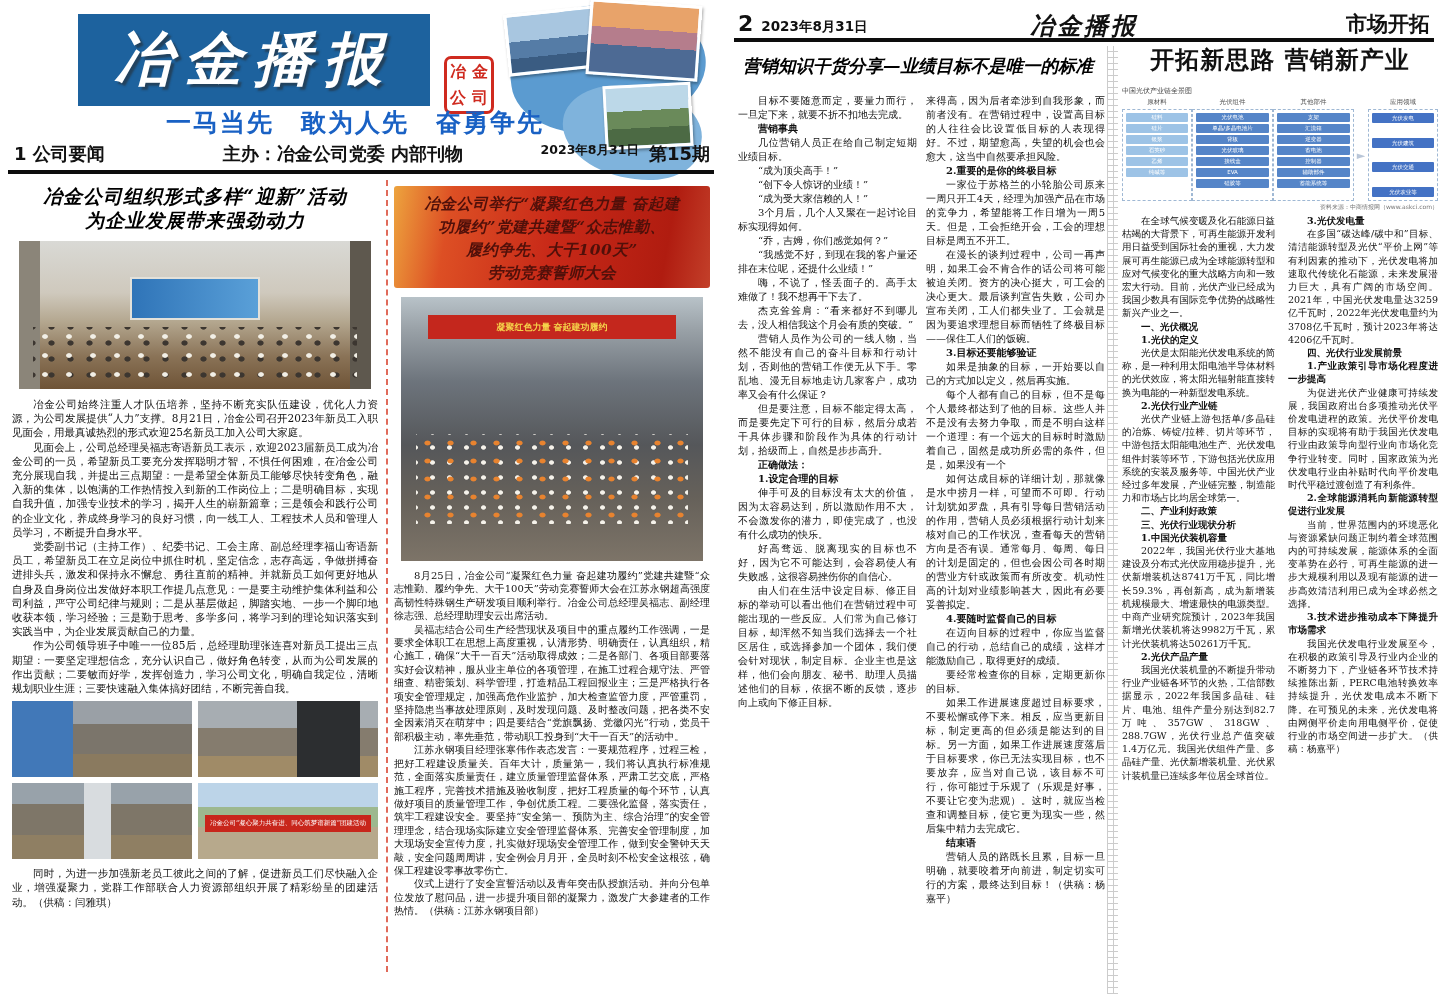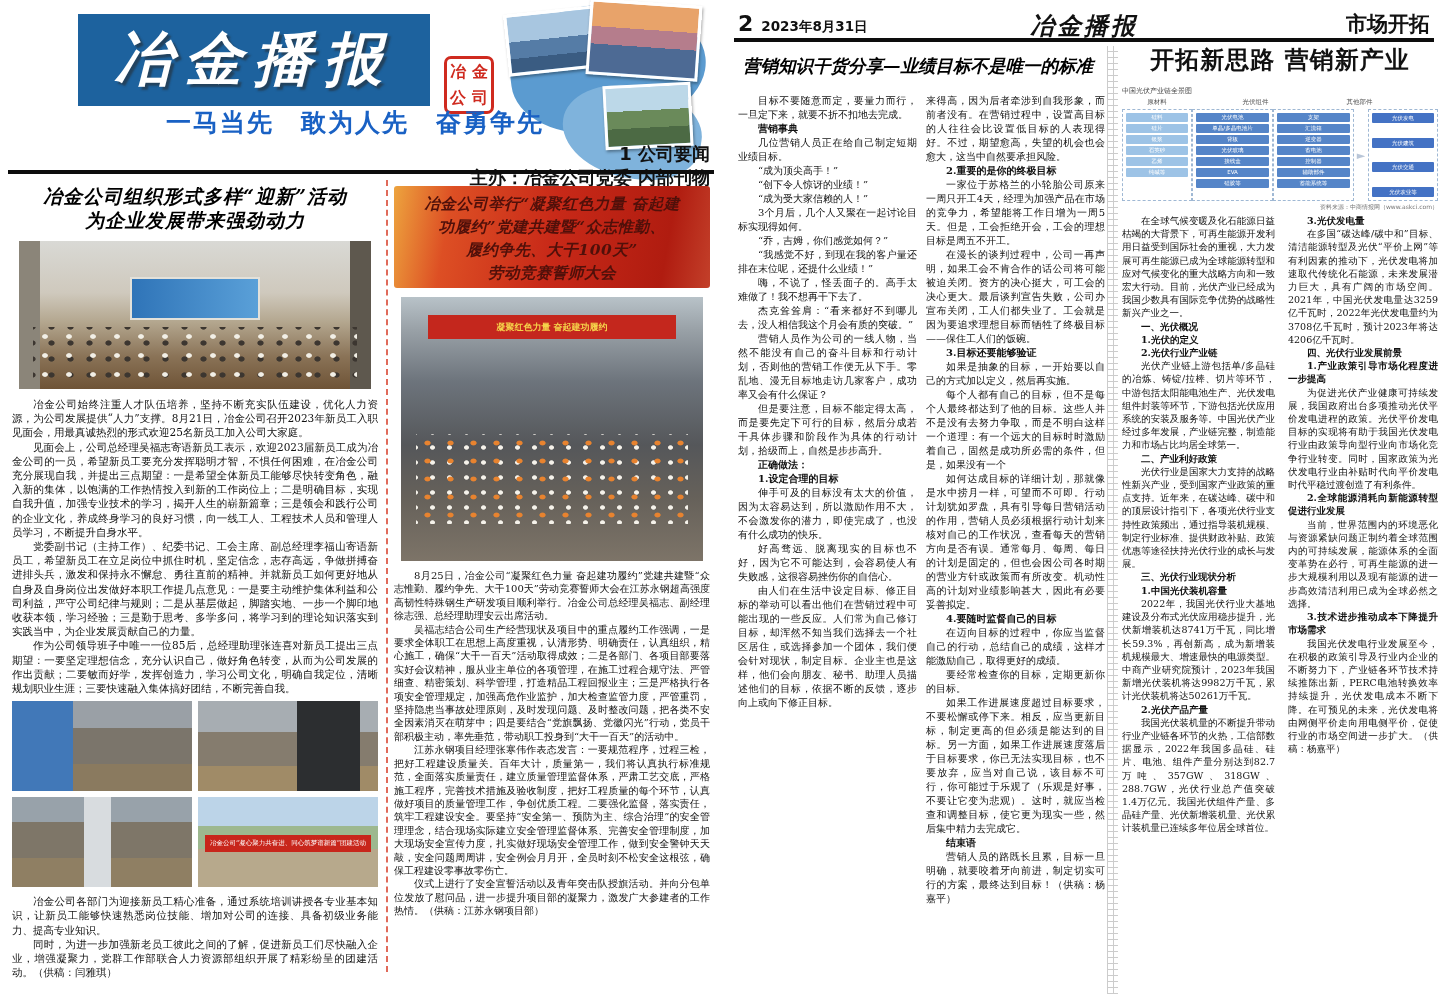--- a/index.html
+++ b/index.html
@@ -24,22 +24,22 @@
   .cphoto { position:absolute; border:3px solid #fff; box-shadow:1px 2px 3px rgba(0,0,0,.35); }
   .c1 { left:14px; top:10px; width:92px; height:62px; transform:rotate(-6deg);
         background:linear-gradient(180deg,#a8c6e0 0 45%,#557ca6 45% 75%,#3a5c82 75%); }
   .c2 { left:96px; top:2px; width:112px; height:76px; transform:rotate(4deg);
         background:linear-gradient(180deg,#e8a36a 0 35%,#b57d8c 35% 60%,#4d6a94 60%); }
   .c3 { left:112px; top:84px; width:88px; height:64px; transform:rotate(-3deg);
         background:linear-gradient(180deg,#bcd8e8 0 40%,#6a8a5a 40% 70%,#4c6a44 70%); }
   .slogan { position:absolute; left:110px; top:106px; width:490px; text-align:center;
             font-family:"DejaVu Sans", sans-serif; font-weight:bold; font-size:25px;
             letter-spacing:2px; color:#1961c4; white-space:nowrap; }
-  .inforow { position:absolute; left:14px; top:142px; width:696px; display:flex; align-items:flex-end;
-             font-family:"DejaVu Sans", sans-serif; font-weight:bold;flex-direction:column; }
+  .inforow { position:absolute; left:14px; top:142px; width:696px; display:flex; align-items:flex-start;
+             font-family:"DejaVu Sans", sans-serif; font-weight:bold; }
   .inf-section { font-size:18px; }
   .inf-pub { font-size:18px; margin-left:118px; }
   .inf-date { font-size:12.5px; margin-left:auto; }
   .inf-issue { font-size:18px; margin-left:10px; }
   .rule { position:absolute; background:#0d0d0d; }
   .r1 { left:8px; top:170px; width:706px; height:4px; }
 
   
   .col-left { position:absolute; left:12px; top:182px; width:366px; height:810px; overflow:hidden; }
   .callig { font-weight:bold; font-style:italic; text-align:center; color:#000; }
@@ -50,21 +50,21 @@
                 linear-gradient(180deg,#d9d9d5 0%,#cfc9bd 35%,#b3a68e 55%,#8a7357 78%,#6e5336 100%); }
   .photo-meeting .scr { position:absolute; left:32%; top:26%; width:36%; height:26%;
      background:linear-gradient(90deg,#2f74b8,#5aa0d8); box-shadow:0 0 0 2px #e3e1da; }
   .photo-meeting::after { content:""; position:absolute; left:4%; right:4%; top:58%; height:36%;
      background-image:radial-gradient(#f2efe6 2.4px, rgba(0,0,0,0) 3.4px), radial-gradient(#3c3630 2.6px, rgba(0,0,0,0) 3.6px);
      background-size:24px 19px, 19px 16px; background-position:0 0, 9px 8px; }
   .paras p, .para { font-size:10.5px; line-height:14.2px; text-indent:2em; text-align:justify; }
   .para.bold { font-weight:bold; }
   .para.cont { text-indent:0; }
   .pgrid { display:grid; grid-template-columns:1fr 1fr; gap:6px; margin:6px 0 7px; }
-  .sp { height:90px; }
+  .sp { height:76px; }
   .sp1 { background:linear-gradient(90deg,#4178b8 0 34%, rgba(0,0,0,0) 34%),
          linear-gradient(180deg,#9aa0a6 0 30%,#7b756b 30% 70%,#8a7a5f 70%); }
   .sp2 { background:linear-gradient(90deg, rgba(0,0,0,0) 55%, #2c2e30 55% 90%, rgba(0,0,0,0) 90%),
          linear-gradient(180deg,#a7adb2 0 35%,#857c6e 35% 72%,#a08b67 72%); }
   .sp3 { background:linear-gradient(90deg, rgba(0,0,0,0) 40%, #d8dcdf 40% 55%, rgba(0,0,0,0) 55%),
          linear-gradient(180deg,#98a2aa 0 28%,#7e7668 28% 68%,#8f7f63 68%); }
   .sp4 { background:linear-gradient(180deg,#bcd4e8 0 32%,#9db88f 32% 58%,#b7a98c 58%); }
   .tb-banner { position:absolute; left:4%; right:4%; top:42%; height:17px; background:#c8261b;
      color:#fff; font-family:"DejaVu Sans",sans-serif; font-size:6.5px; line-height:17px;
      text-align:center; white-space:nowrap; overflow:hidden; }
@@ -103,21 +103,21 @@
 
   .greek { position:absolute; left:383px; top:46px; width:11px; height:948px; opacity:.85;
      background-image:repeating-linear-gradient(0deg,#c4c4c4 0 1px, rgba(0,0,0,0) 1px 6px),
                       repeating-linear-gradient(90deg,#c4c4c4 0 1px, rgba(0,0,0,0) 1px 6px); }
 
   .a4hl { position:absolute; left:400px; top:44px; width:312px; text-align:center;
           font-family:"DejaVu Sans",sans-serif; font-weight:bold; font-size:24px; letter-spacing:1px; }
   .diagram { position:absolute; left:398px; top:86px; width:316px; height:124px;
              font-family:"DejaVu Sans",sans-serif; }
   .dg-title { text-align:left; font-size:7px; color:#444; margin-bottom:2px; }
-  .dg-headers { display:flex; align-items:flex-end; margin-bottom:2px;gap:23px; }
+  .dg-headers { display:flex; align-items:flex-end; margin-bottom:2px; }
   .dg-h { font-size:6.5px; color:#555; text-align:center; }
   .dg-h1,.dg-h4 { flex:0 0 70px; } .dg-h2,.dg-h3 { flex:0 0 81px; }
   .dg-gap { flex:0 0 14px; }
   .dg-body { display:flex; align-items:stretch; height:92px; }
   .dg-group { border:1px dashed #9fb8d4; padding:3px; display:flex; flex-direction:column; gap:2.5px; }
   .dg-g1,.dg-g4 { flex:0 0 70px; } .dg-g2,.dg-g3 { flex:0 0 81px; }
   .dg-g4 { justify-content:space-between; }
   .dg-arrow { flex:0 0 14px; align-self:center; color:#b9c6d8; font-size:11px; text-align:center; }
   .chip { height:8.5px; line-height:8.5px; font-size:5.5px; color:#fff; text-align:center;
           border-radius:1px; background:#5585c8; overflow:hidden; white-space:nowrap; }
@@ -178,21 +178,20 @@
         </div>
       <div class="pgrid">
         <div class="photo sp sp1"></div>
         <div class="photo sp sp2"></div>
         <div class="photo sp sp3"></div>
         <div class="photo sp sp4">
           <div class="tb-banner">冶金公司“凝心聚力共奋进、同心筑梦谱新篇”团建活动</div>
         </div>
       </div>
       <div class="paras">
-          <p class="para">冶金公司各部门为迎接新员工精心准备，通过系统培训讲授各专业基本知识，让新员工能够快速熟悉岗位技能、增加对公司的连接、具备初级业务能力、提高专业知识。</p>
           <p class="para">同时，为进一步加强新老员工彼此之间的了解，促进新员工们尽快融入企业，增强凝聚力，党群工作部联合人力资源部组织开展了精彩纷呈的团建活动。（供稿：闫雅琪）</p>
         </div>
     </article>
 
     <div class="vdash"></div>
 
     <article class="col-mid">
       <div class="red-banner">
           <div class="rb-line">冶金公司举行“凝聚红色力量 奋起建</div>
           <div class="rb-line">功履约”党建共建暨“众志惟勤、</div>
@@ -306,24 +305,24 @@
             <div class="chip">光伏农业等</div>
           </div>
       </div>
       <div class="dg-source">资料来源：中商情报网（www.askci.com）</div>
     </div>
 
     <div class="a4col a4c1">
         <p class="para">在全球气候变暖及化石能源日益枯竭的大背景下，可再生能源开发利用日益受到国际社会的重视，大力发展可再生能源已成为全球能源转型和应对气候变化的重大战略方向和一致宏大行动。目前，光伏产业已经成为我国少数具有国际竞争优势的战略性新兴产业之一。</p>
         <p class="para bold">一、光伏概况</p>
         <p class="para bold">1.光伏的定义</p>
+        <p class="para">光伏是太阳能光伏发电系统的简称，是一种利用太阳电池半导体材料的光伏效应，将太阳光辐射能直接转换为电能的一种新型发电系统。</p>
         <p class="para bold">2.光伏行业产业链</p>
         <p class="para">光伏产业链上游包括单/多晶硅的冶炼、铸锭/拉棒、切片等环节，中游包括太阳能电池生产、光伏发电组件封装等环节，下游包括光伏应用系统的安装及服务等。中国光伏产业经过多年发展，产业链完整，制造能力和市场占比均居全球第一。</p>
         <p class="para bold">二、产业利好政策</p>
-        <p class="para">光伏行业是国家大力支持的战略性新兴产业，受到国家产业政策的重点支持。近年来，在碳达峰、碳中和的顶层设计指引下，各项光伏行业支持性政策频出，通过指导装机规模、制定行业标准、提供财政补贴、政策优惠等途径扶持光伏行业的成长与发展。</p>
         <p class="para bold">三、光伏行业现状分析</p>
         <p class="para bold">1.中国光伏装机容量</p>
         <p class="para">2022年，我国光伏行业大基地建设及分布式光伏应用稳步提升，光伏新增装机达8741万千瓦，同比增长59.3%，再创新高，成为新增装机规模最大、增速最快的电源类型。中商产业研究院预计，2023年我国新增光伏装机将达9982万千瓦，累计光伏装机将达50261万千瓦。</p>
         <p class="para bold">2.光伏产品产量</p>
         <p class="para">我国光伏装机量的不断提升带动行业产业链各环节的火热，工信部数据显示，2022年我国多晶硅、硅片、电池、组件产量分别达到82.7万吨、357GW、318GW、288.7GW，光伏行业总产值突破1.4万亿元。我国光伏组件产量、多晶硅产量、光伏新增装机量、光伏累计装机量已连续多年位居全球首位。</p>
       </div>
     <div class="a4col a4c2">
         <p class="para bold">3.光伏发电量</p>
         <p class="para">在多国“碳达峰/碳中和”目标、清洁能源转型及光伏“平价上网”等有利因素的推动下，光伏发电将加速取代传统化石能源，未来发展潜力巨大，具有广阔的市场空间。2021年，中国光伏发电量达3259亿千瓦时，2022年光伏发电量约为3708亿千瓦时，预计2023年将达4206亿千瓦时。</p>
         <p class="para bold">四、光伏行业发展前景</p>

